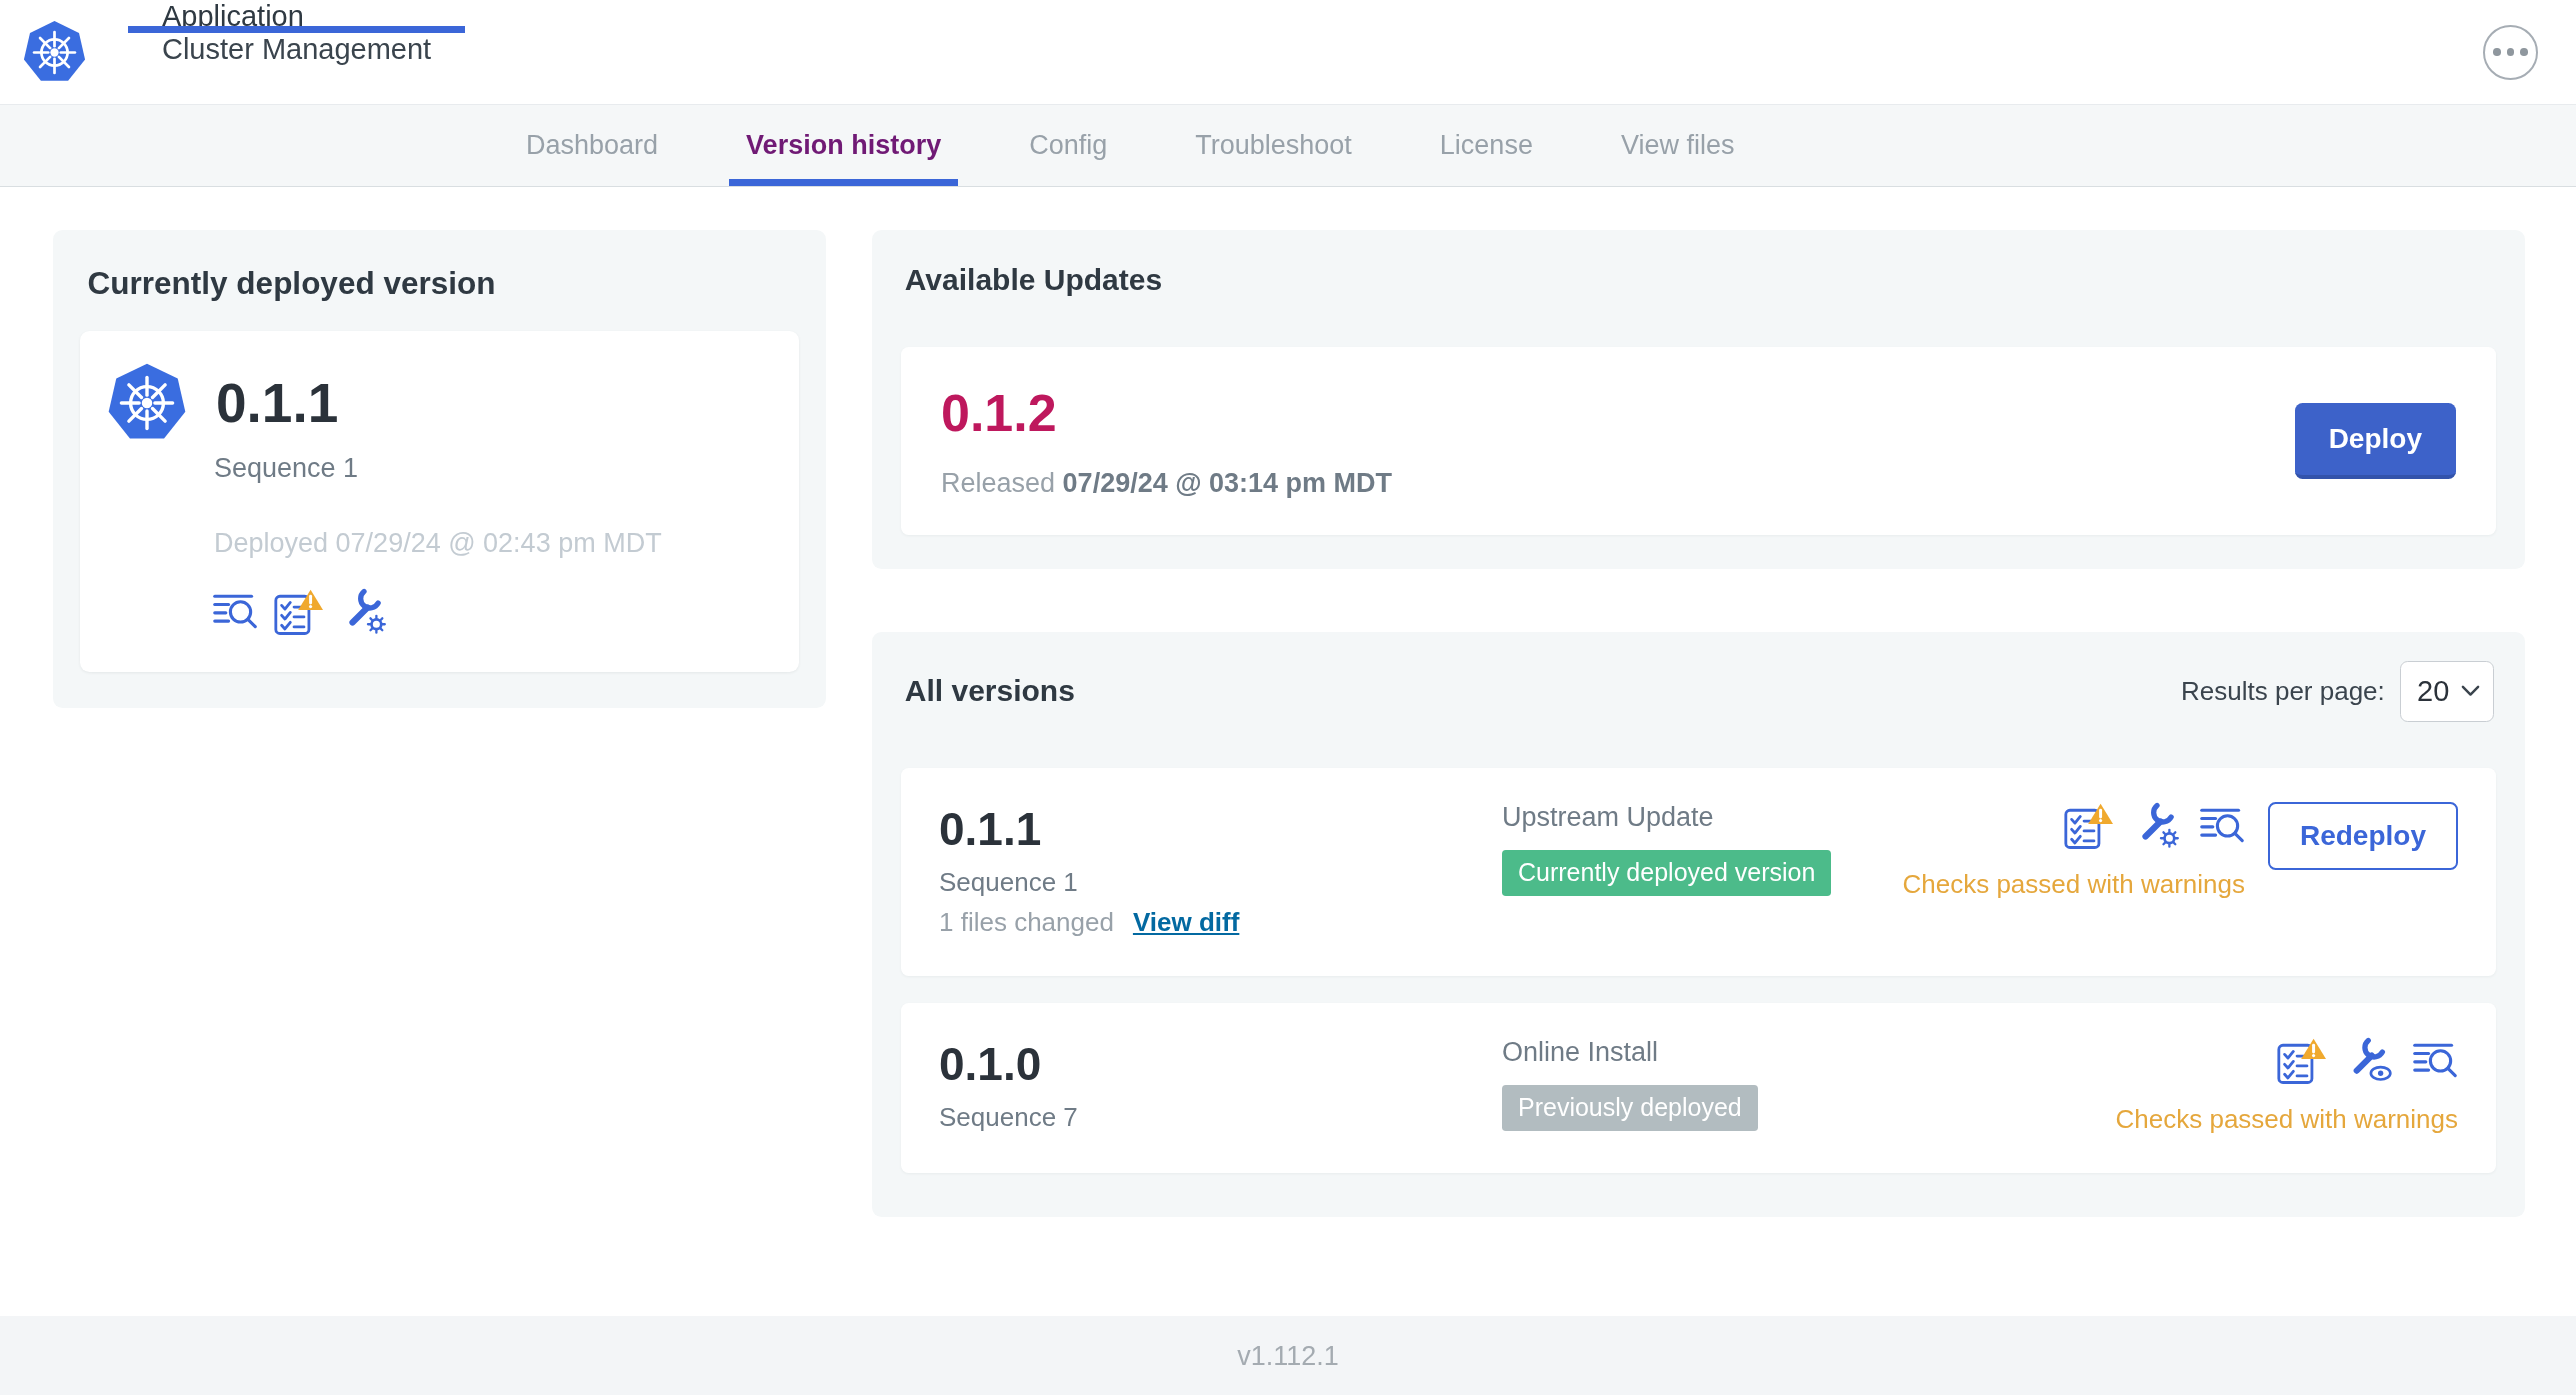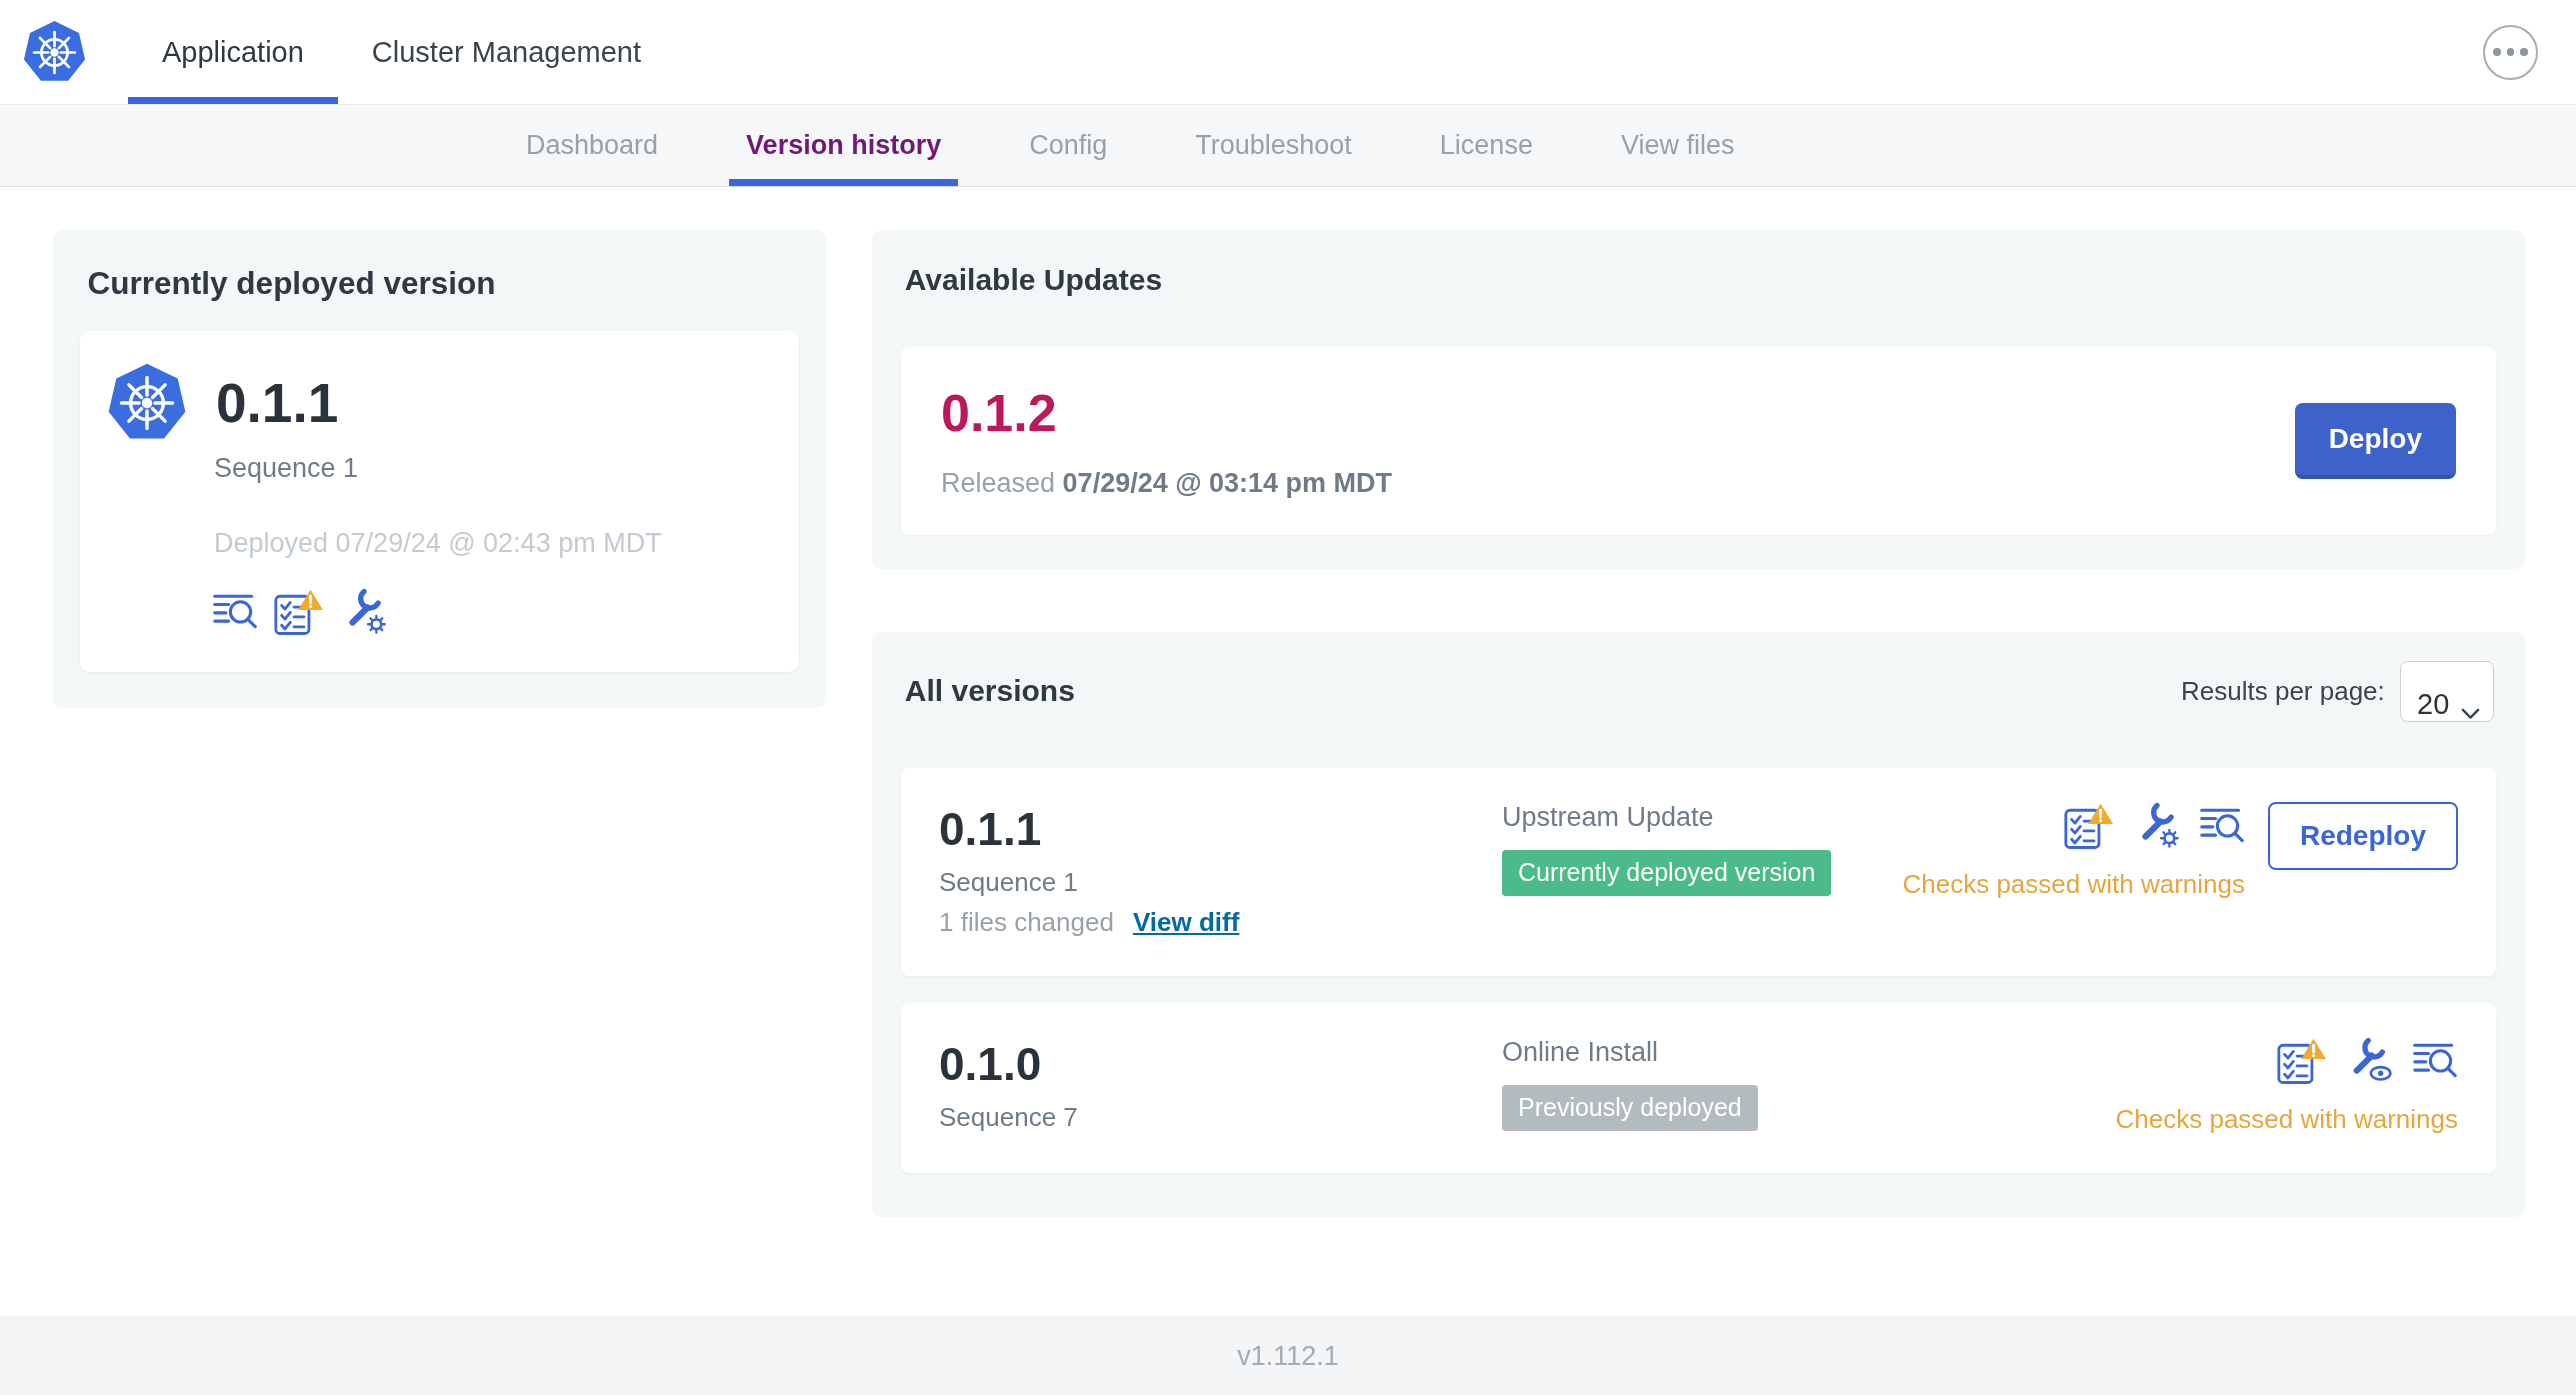--- a/index.html
+++ b/index.html
@@ -13,21 +13,21 @@
   }
 
   
   .topnav {
     height:105px; flex-shrink:0; background:#fff;
     border-bottom:1px solid #e8ebee;
     display:flex; align-items:center;
     padding:0 38px 0 15.3px;
   }
   .logo-wrap { width:67px; height:67px; margin-left:5.7px; }
-  .topnav-tabs { display:flex; height:100%; margin-left:40px; }
+  .topnav-tabs { display:flex; height:100%; margin-left:40px;flex-direction:column; }
   .topnav-tab {
     position:relative; display:flex; align-items:center;
     padding:0 34px; font-size:29px; color:#3a444d; cursor:pointer;
   }
   .topnav-tab.active { color:#2f3942; }
   .topnav-tab.active::after {
     content:""; position:absolute; left:0; right:0; bottom:0;
     height:6.7px; background:#3b66d8;
   }
   .topnav-spacer { flex:1; }
@@ -99,21 +99,21 @@
     padding:20px 34px; border-radius:7.6px; cursor:pointer;
     font-family:Liberation Sans, sans-serif;
   }
 
   .allversions-card { margin-top:63px; padding:29px 29px 44px; }
   .av-header { display:flex; justify-content:space-between; align-items:center; margin-bottom:46px; padding:0 1.9px 0 3.8px;gap:37px; }
   .rpp { display:flex; align-items:center; gap:15.3px; font-size:26px; color:#3a444d; }
   .rpp-select {
     width:94px; height:61px; background:#fff;
     border:1.9px solid #c9ced3; border-radius:7.6px;
-    display:flex; align-items:flex-end; justify-content:space-between;
+    display:flex; align-items:center; justify-content:space-between;
     padding:0 13.4px 0 16px; font-size:29px; color:#2b323a; cursor:pointer;
   }
 
   .version-row {
     background:#fff; border-radius:7.6px;
     box-shadow:0 1px 2.9px rgba(50,60,70,.06);
     padding:34px 38px 38px;
     display:grid; grid-template-columns:563px 1fr auto;
     align-items:start;
     margin-bottom:27px;

